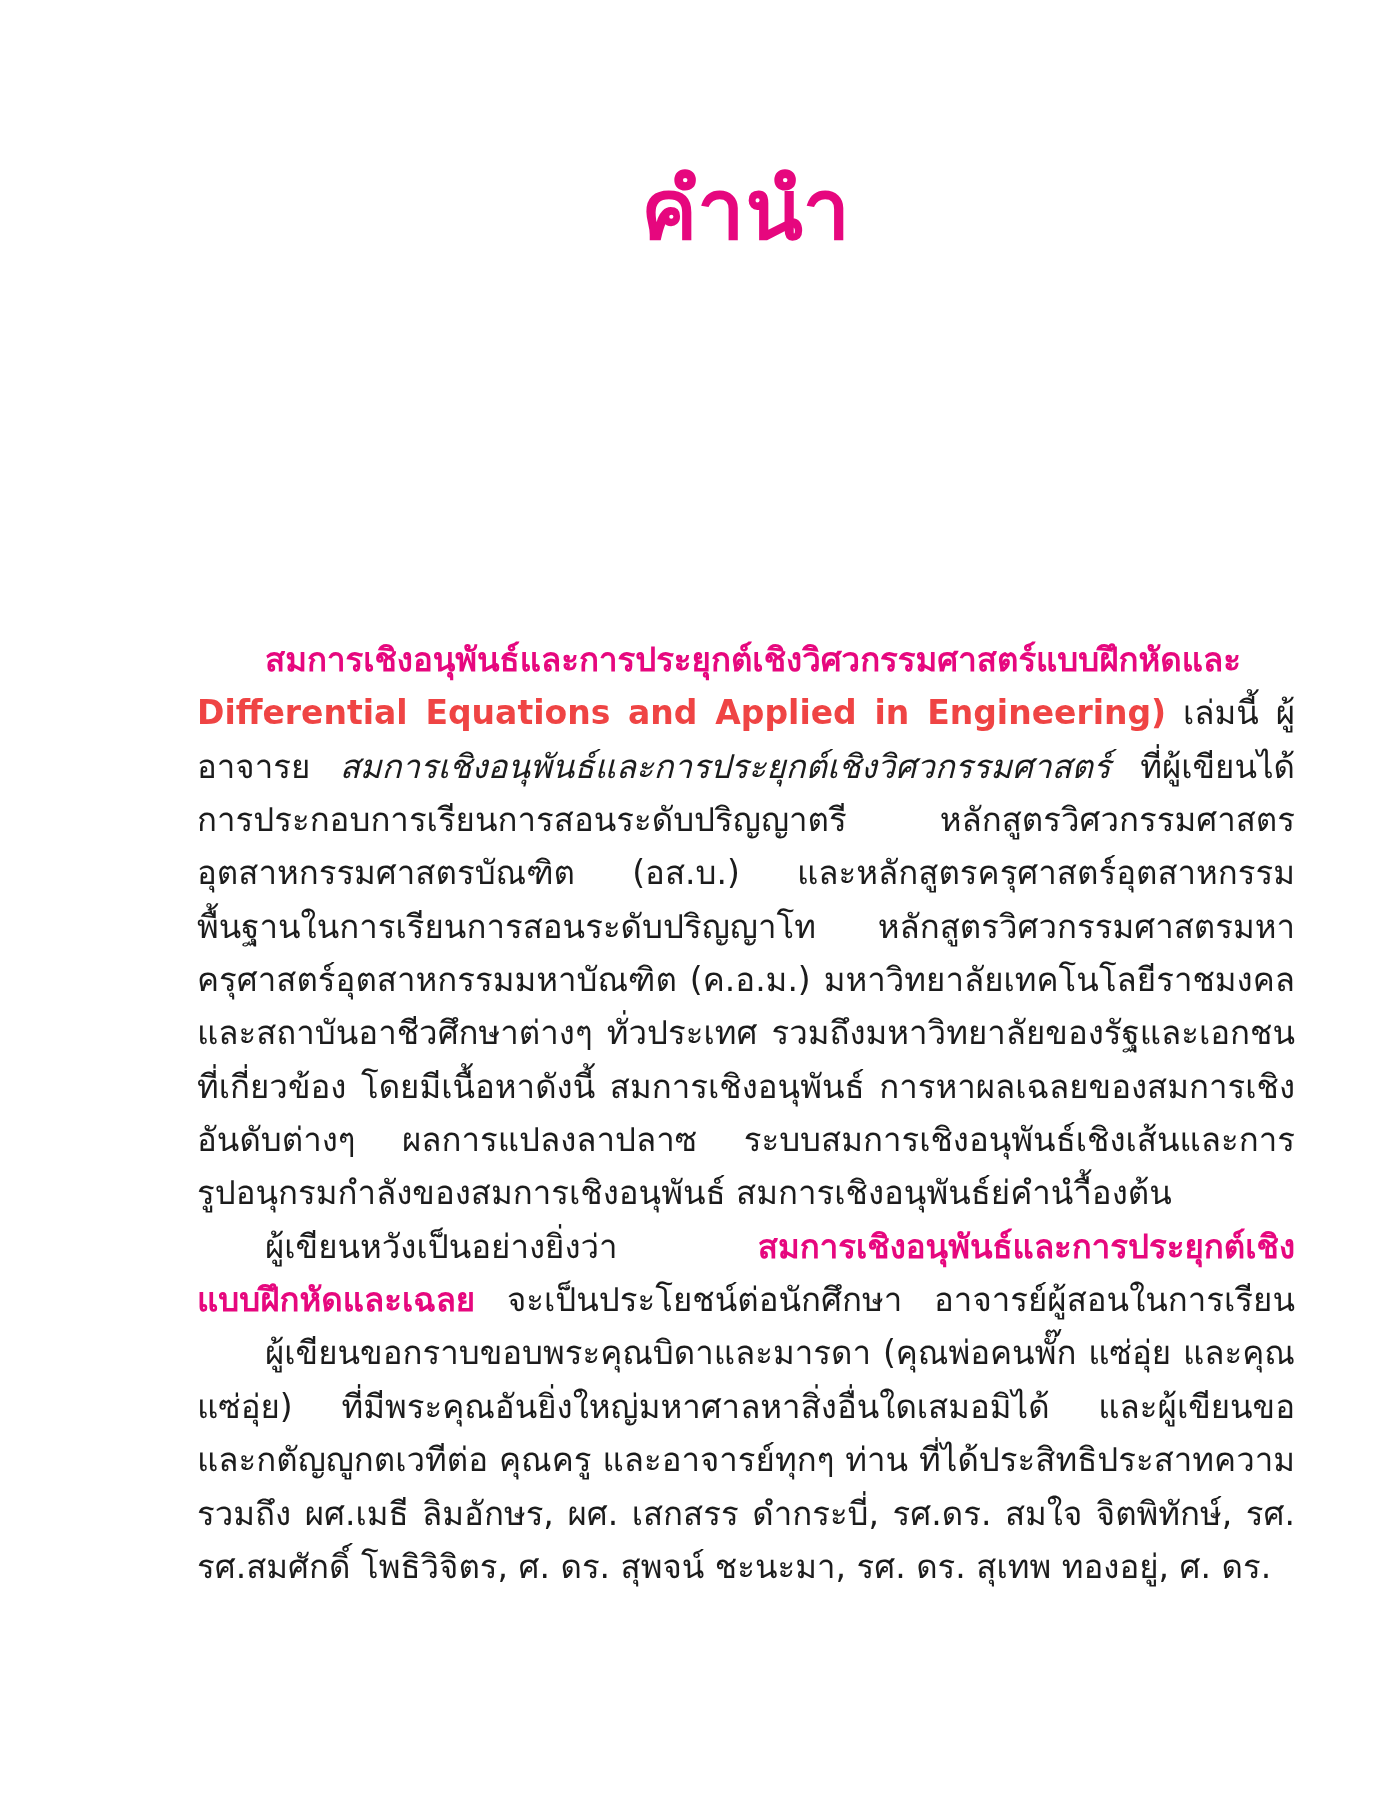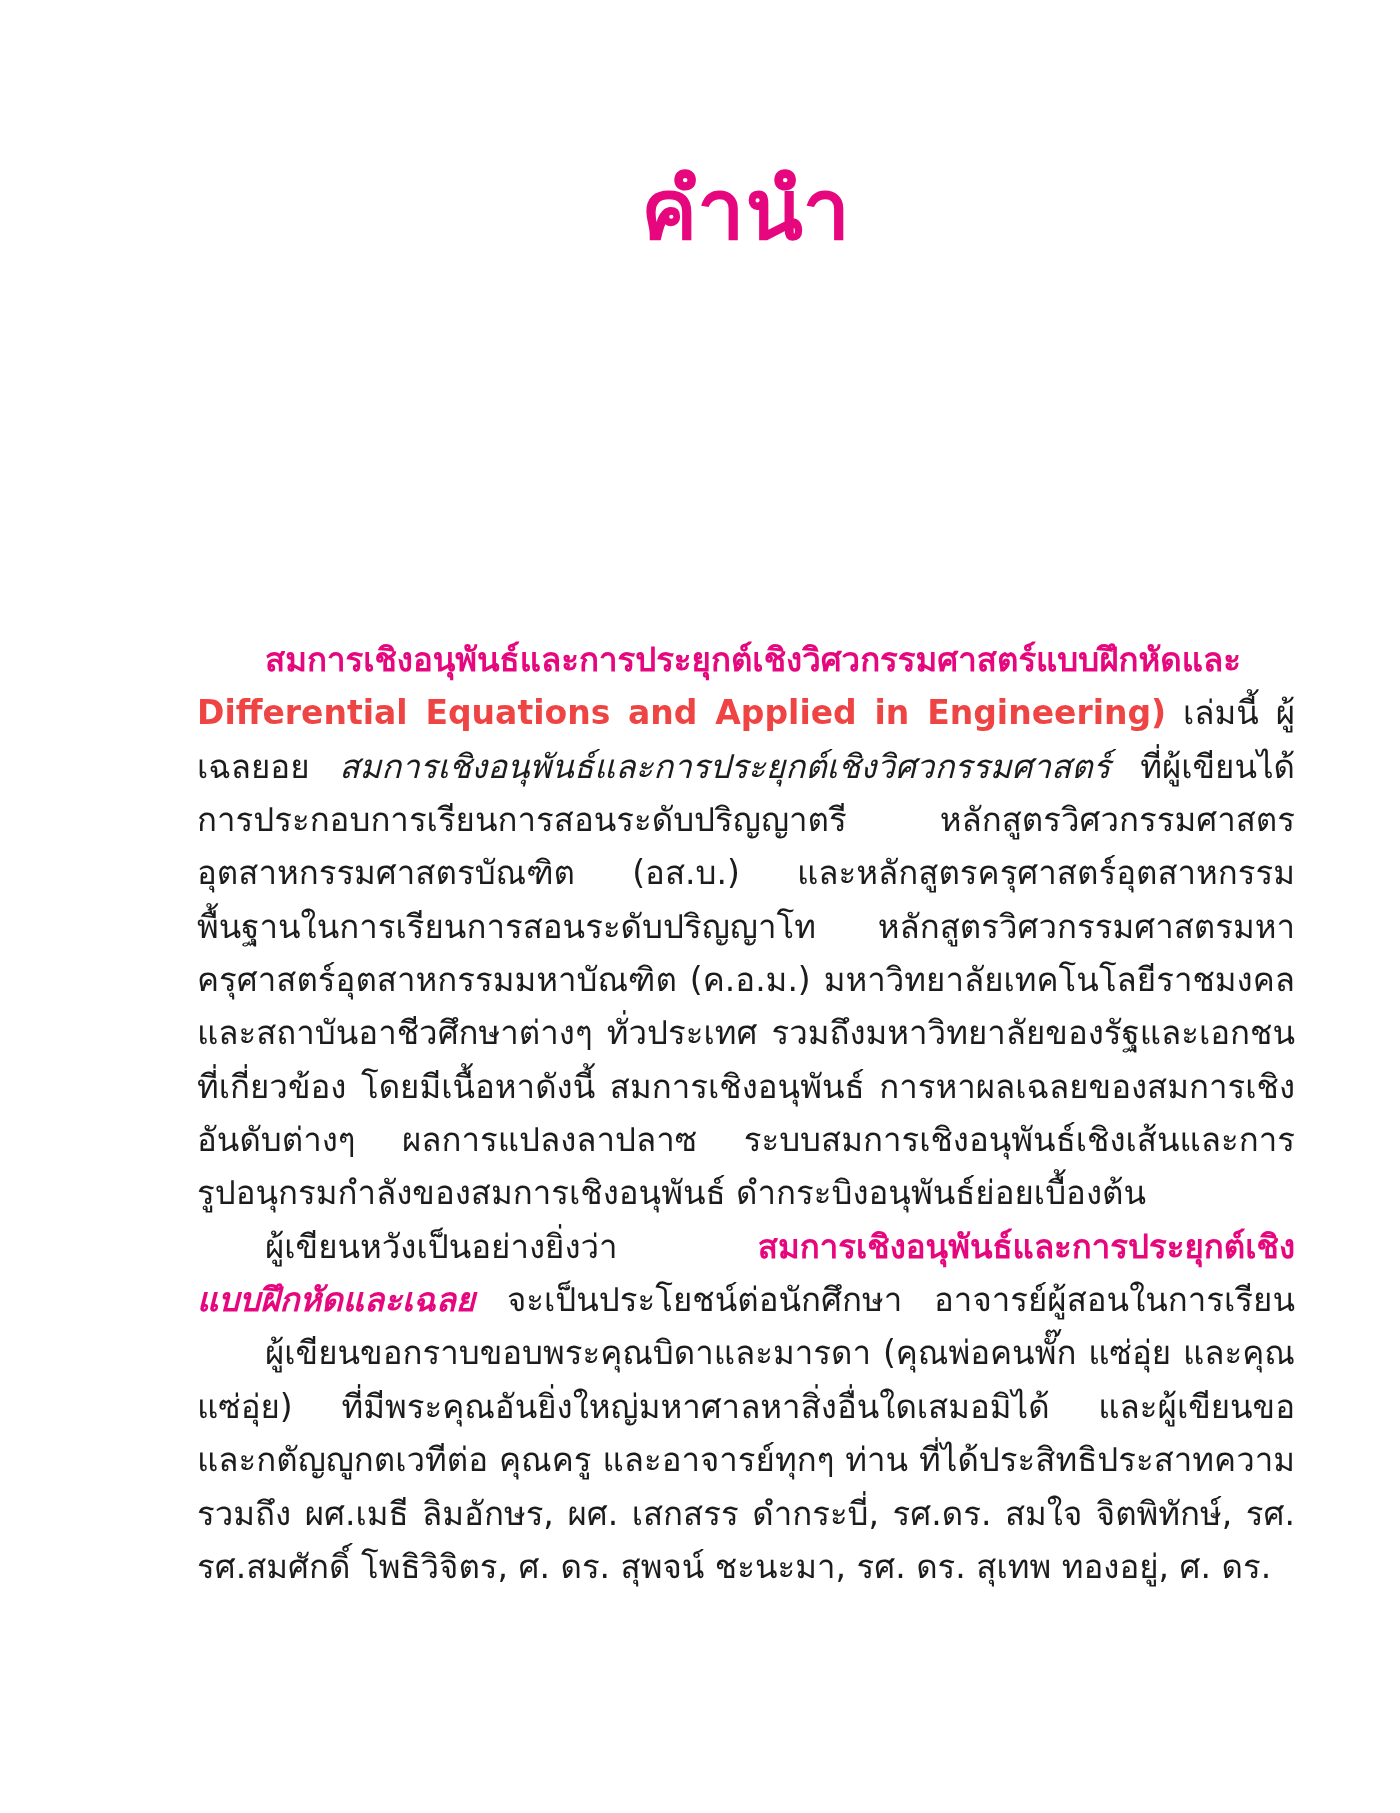--- a/index.html
+++ b/index.html
@@ -52,30 +52,30 @@
   }
 </style>
 </head>
 <body>
 
 <div class="page">
   <div class="page-title" style="color: rgb(230, 7, 126);">คำนำ</div>
   <div class="preface-body" id="preface-body">
       <div class="text-line justify indent"><span class="seg-accent" style="color: rgb(230, 7, 126);">สมการเชิงอนุพันธ์และการประยุกต์เชิงวิศวกรรมศาสตร์แบบฝึกหัดและเฉลย (Key of</span></div>
       <div class="text-line justify"><span class="seg-accent" style="color: #ef4444;">Differential Equations and Applied in Engineering)</span><span class="seg-normal"> เล่มนี้ ผู้เขียนได้เฉลยอย่างละเอียด</span></div>
-      <div class="text-line justify"><span class="seg-normal">เฉลยอย </span><span class="seg-italic">สมการเชิงอนุพันธ์และการประยุกต์เชิงวิศวกรรมศาสตร์</span><span class="seg-normal"> ที่ผู้เขียนได้เขียนเพื่อใช้ใน</span></div>
+      <div class="text-line justify"><span class="seg-normal">อาจารย </span><span class="seg-italic">สมการเชิงอนุพันธ์และการประยุกต์เชิงวิศวกรรมศาสตร์</span><span class="seg-normal"> ที่ผู้เขียนได้เขียนเพื่อใช้ใน</span></div>
       <div class="text-line justify"><span class="seg-normal">การประกอบการเรียนการสอนระดับปริญญาตรี หลักสูตรวิศวกรรมศาสตรบัณฑิต (วศ.บ.) หลักสูตร</span></div>
       <div class="text-line justify"><span class="seg-normal">อุตสาหกรรมศาสตรบัณฑิต (อส.บ.) และหลักสูตรครุศาสตร์อุตสาหกรรมบัณฑิต (ค.อ.บ.) รวมทั้งใช้เป็น</span></div>
       <div class="text-line justify"><span class="seg-normal">พื้นฐานในการเรียนการสอนระดับปริญญาโท หลักสูตรวิศวกรรมศาสตรมหาบัณฑิต (วศ.ม.) หลักสูตร</span></div>
       <div class="text-line justify"><span class="seg-normal">ครุศาสตร์อุตสาหกรรมมหาบัณฑิต (ค.อ.ม.) มหาวิทยาลัยเทคโนโลยีราชมงคล มหาวิทยาลัยราชภัฏ</span></div>
       <div class="text-line justify"><span class="seg-normal">และสถาบันอาชีวศึกษาต่างๆ ทั่วประเทศ รวมถึงมหาวิทยาลัยของรัฐและเอกชนที่เปิดสอนในสาขา</span></div>
       <div class="text-line justify"><span class="seg-normal">ที่เกี่ยวข้อง โดยมีเนื้อหาดังนี้ สมการเชิงอนุพันธ์ การหาผลเฉลยของสมการเชิงอนุพันธ์สามัญ</span></div>
       <div class="text-line justify"><span class="seg-normal">อันดับต่างๆ ผลการแปลงลาปลาซ ระบบสมการเชิงอนุพันธ์เชิงเส้นและการประยุกต์ผลเฉลยใน</span></div>
-      <div class="text-line"><span class="seg-normal">รูปอนุกรมกำลังของสมการเชิงอนุพันธ์ ดำกระบิงอนุพันธ์ย่อยเบื้องต้น</span></div>
+      <div class="text-line"><span class="seg-normal">รูปอนุกรมกำลังของสมการเชิงอนุพันธ์ สมการเชิงอนุพันธ์ย่คำนำื้องต้น</span></div>
       <div class="text-line justify indent"><span class="seg-normal">ผู้เขียนหวังเป็นอย่างยิ่งว่า </span><span class="seg-accent" style="color: rgb(230, 7, 126);">สมการเชิงอนุพันธ์และการประยุกต์เชิงวิศวกรรมศาสตร์</span></div>
-      <div class="text-line justify"><span class="seg-accent" style="color: rgb(230, 7, 126); font-style: italic;">แบบฝึกหัดและเฉลย</span><span class="seg-normal"> จะเป็นประโยชน์ต่อนักศึกษา อาจารย์ผู้สอนในการเรียนการสอนทั้งระดับ</span></div>
+      <div class="text-line justify"><span class="seg-accent" style="color: rgb(230, 7, 126);">แบบฝึกหัดและเฉลย</span><span class="seg-normal"> จะเป็นประโยชน์ต่อนักศึกษา อาจารย์ผู้สอนในการเรียนการสอนทั้งระดับ</span></div>
       <div class="text-line justify indent"><span class="seg-normal">ผู้เขียนขอกราบขอบพระคุณบิดาและมารดา (คุณพ่อคนพั๊ก แซ่อุ่ย และคุณแม่เหนียว</span></div>
       <div class="text-line justify"><span class="seg-normal">แซ่อุ่ย) ที่มีพระคุณอันยิ่งใหญ่มหาศาลหาสิ่งอื่นใดเสมอมิได้ และผู้เขียนขอโอกาสนี้แสดงคารวะ</span></div>
       <div class="text-line justify"><span class="seg-normal">และกตัญญูกตเวทีต่อ คุณครู และอาจารย์ทุกๆ ท่าน ที่ได้ประสิทธิประสาทความรู้ให้แก่ผู้เขียน</span></div>
       <div class="text-line justify"><span class="seg-normal">รวมถึง ผศ.เมธี ลิมอักษร, ผศ. เสกสรร ดำกระบี่, รศ.ดร. สมใจ จิตพิทักษ์, รศ. ดร. วิชัย ชำนิ,</span></div>
       <div class="text-line"><span class="seg-normal">รศ.สมศักดิ์ โพธิวิจิตร, ศ. ดร. สุพจน์ ชะนะมา, รศ. ดร. สุเทพ ทองอยู่, ศ. ดร. สมหวัง พิธิยานุวัฒน์,</span></div>
     </div>
 </div>
 
 </body></html>

